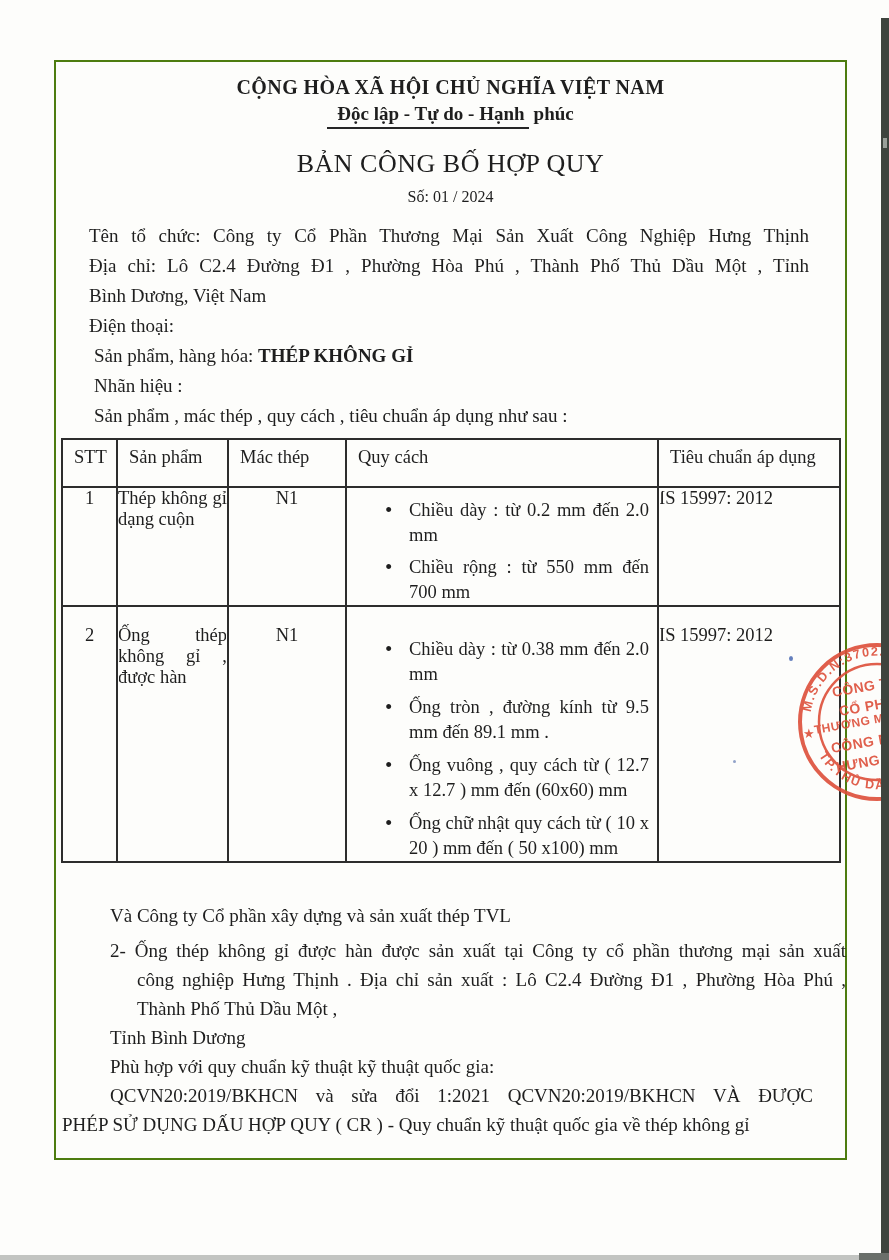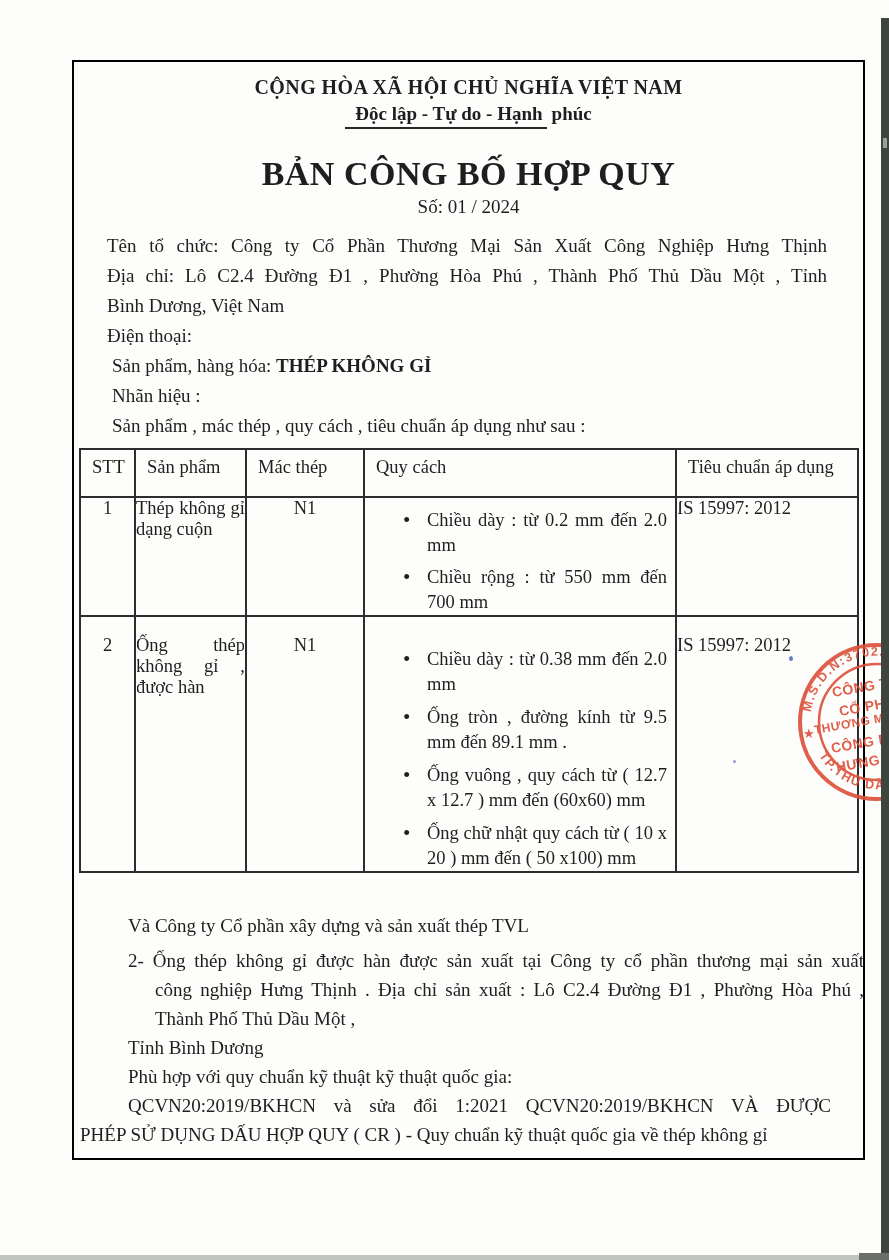--- a/index.html
+++ b/index.html
@@ -14,33 +14,33 @@
   }
   .page{position:absolute;inset:0;}
   
   .edge-right{position:absolute;top:18px;right:0;width:8px;height:1242px;background:#3e443e;}
   .edge-right-notch{position:absolute;top:138px;right:2px;width:4px;height:10px;background:#9aa09a;}
   .edge-bottom{position:absolute;left:0;bottom:0;width:889px;height:5px;background:#c2c4c1;}
   .edge-bottom-corner{position:absolute;right:0;bottom:0;width:30px;height:7px;background:#6a6f6a;}
 
   
   .frame{
-    position:absolute;left:72px;top:60px;
+    position:absolute;left:54px;top:60px;
     width:789px;height:1096px;
-    border:2px solid #000000;
+    border:2px solid #4d7c0f;
     box-sizing:content-box;
   }
 
   .center{text-align:center;}
   .nat-title{margin-top:13px;font-size:20px;line-height:24px;font-weight:bold;letter-spacing:.4px;}
   .motto{margin-top:3px;font-size:19px;line-height:24px;font-weight:bold;}
   .motto .u{display:inline-block;border-bottom:2px solid #262626;padding:0 4px 1px 10px;}
   .motto .tail{padding-left:5px;}
-  .doc-title{margin-top:30px;font-size:34px;line-height:30px;font-weight:bold;letter-spacing:.5px;}
-  .doc-num{margin-top:6px;font-size:19px;line-height:24px;}
+  .doc-title{margin-top:20px;font-size:26px;line-height:30px;font-weight:normal;letter-spacing:.5px;}
+  .doc-num{margin-top:6px;font-size:16px;line-height:24px;}
 
   .info{margin:12px 36px 0 33px;font-size:19px;line-height:30px;}
   .line{display:block;}
   .jl{text-align:justify;text-align-last:justify;}
   .product-block{margin:0 36px 0 38px;font-size:19px;line-height:30px;}
   .bold{font-weight:bold;}
 
   
   table.spec{
     margin:7px 0 0 5px;

